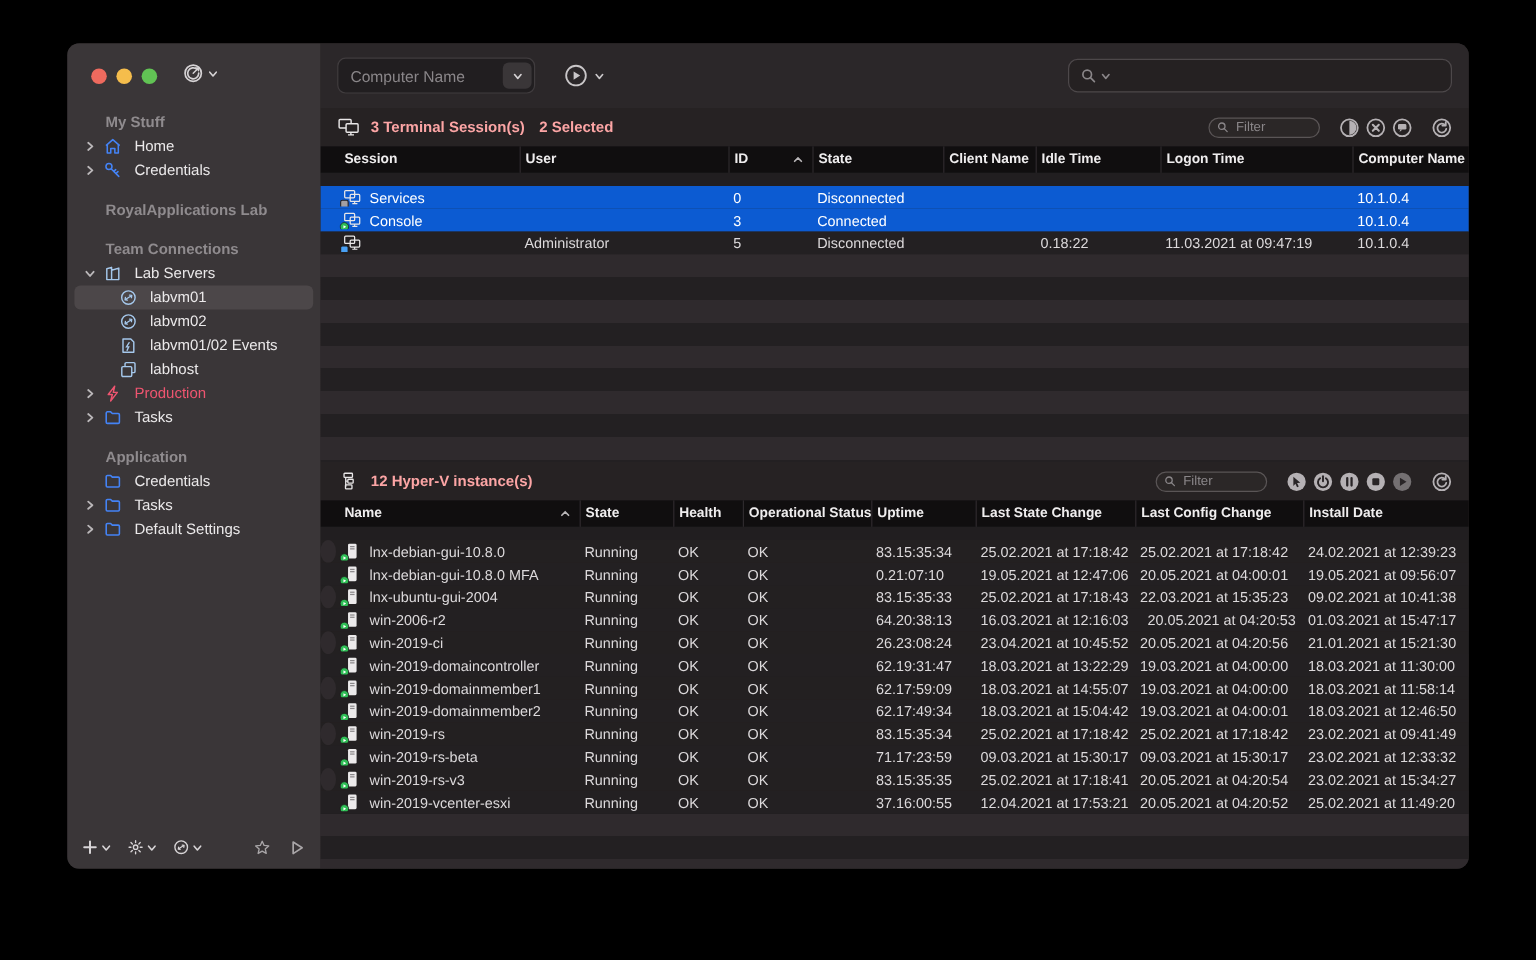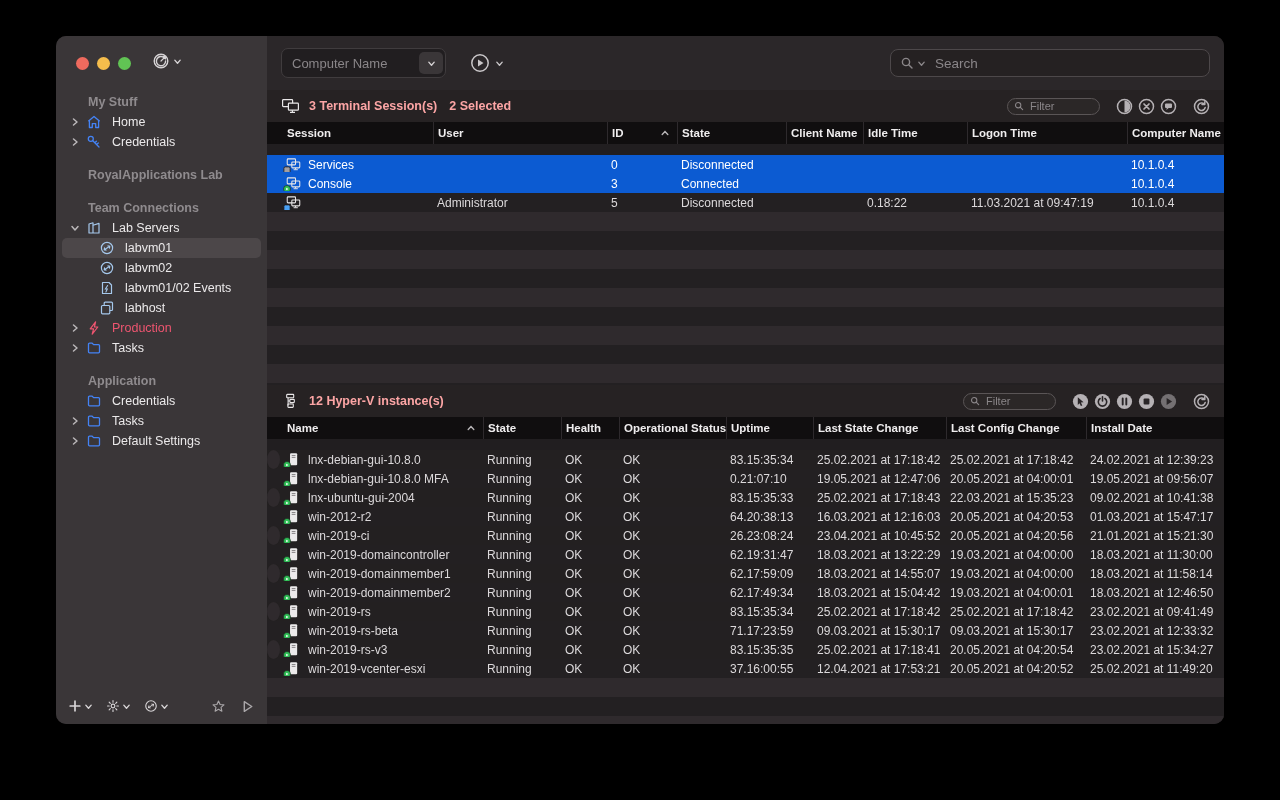--- a/index.html
+++ b/index.html
@@ -350,21 +350,20 @@
               <svg viewBox="0 0 14 14">
                 <circle cx="6" cy="6" r="3.6" fill="none" stroke="currentColor" stroke-width="1.4"></circle>
                 <path d="M8.7 8.7 L12 12" stroke="currentColor" stroke-width="1.4" stroke-linecap="round"></path>
               </svg>
             </span>
           <span class="svgi mini">
               <svg viewBox="0 0 10 10">
                 <path d="M2 3.5 L5 7 L8 3.5" fill="none" stroke="currentColor" stroke-width="1.5" stroke-linecap="round" stroke-linejoin="round"></path>
               </svg>
             </span>
-          <input placeholder="Search" style="">
         </div>
       </div>
 
 
       <div class="panel-head">
         <span class="svgi pic">
             <svg viewBox="0 0 19 16">
               <rect x="1.6" y="1.6" width="10" height="7" rx="0.8" fill="none" stroke="currentColor" stroke-width="1.2"></rect>
               <rect x="7.4" y="5.2" width="10" height="7" rx="0.8" fill="#262223" stroke="currentColor" stroke-width="1.2"></rect>
               <path d="M11.4 12.2 V14 M9 14.4 H14" stroke="currentColor" stroke-width="1.2"></path>
@@ -695,28 +694,28 @@
                   <rect x="4.6" y="3.2" width="4" height="1.1" fill="#8b888a"></rect>
                   <rect x="4.6" y="5.2" width="4" height="1.1" fill="#8b888a"></rect>
                 </svg>
                 <span class="badge">
                   <svg viewBox="0 0 10 10">
                     <circle cx="5" cy="5" r="4.4" fill="#2fbf56" stroke="#1f1c1e" stroke-width="0.8"></circle>
                     <path d="M4 3.3 L6.9 5 L4 6.7 Z" fill="#fff"></path>
                   </svg>
                 </span>
               </span>
-              <span class="cname">win-2012-r2</span>
+              <span class="cname">win-2006-r2</span>
             </div>
             <div class="cell" style="width: 78px;">Running</div>
             <div class="cell" style="width: 58px;">OK</div>
             <div class="cell" style="width: 107px;">OK</div>
             <div class="cell" style="width: 87px;">64.20:38:13</div>
             <div class="cell" style="width: 133px;">16.03.2021 at 12:16:03</div>
-            <div class="cell" style="width: 140px;">20.05.2021 at 04:20:53</div>
+            <div class="cell" style="width: 140px; text-align: center;">20.05.2021 at 04:20:53</div>
             <div class="cell" style="width: 138px;">01.03.2021 at 15:47:17</div>
           </div>
           <div class="row light">
             <div class="cell first" style="width: 216px;">
               <span class="rowicon">
                 <svg viewBox="0 0 13 16">
                   <rect x="2.8" y="1.2" width="7.6" height="13" rx="1.2" fill="#eceaeb"></rect>
                   <rect x="4.6" y="3.2" width="4" height="1.1" fill="#8b888a"></rect>
                   <rect x="4.6" y="5.2" width="4" height="1.1" fill="#8b888a"></rect>
                 </svg>

